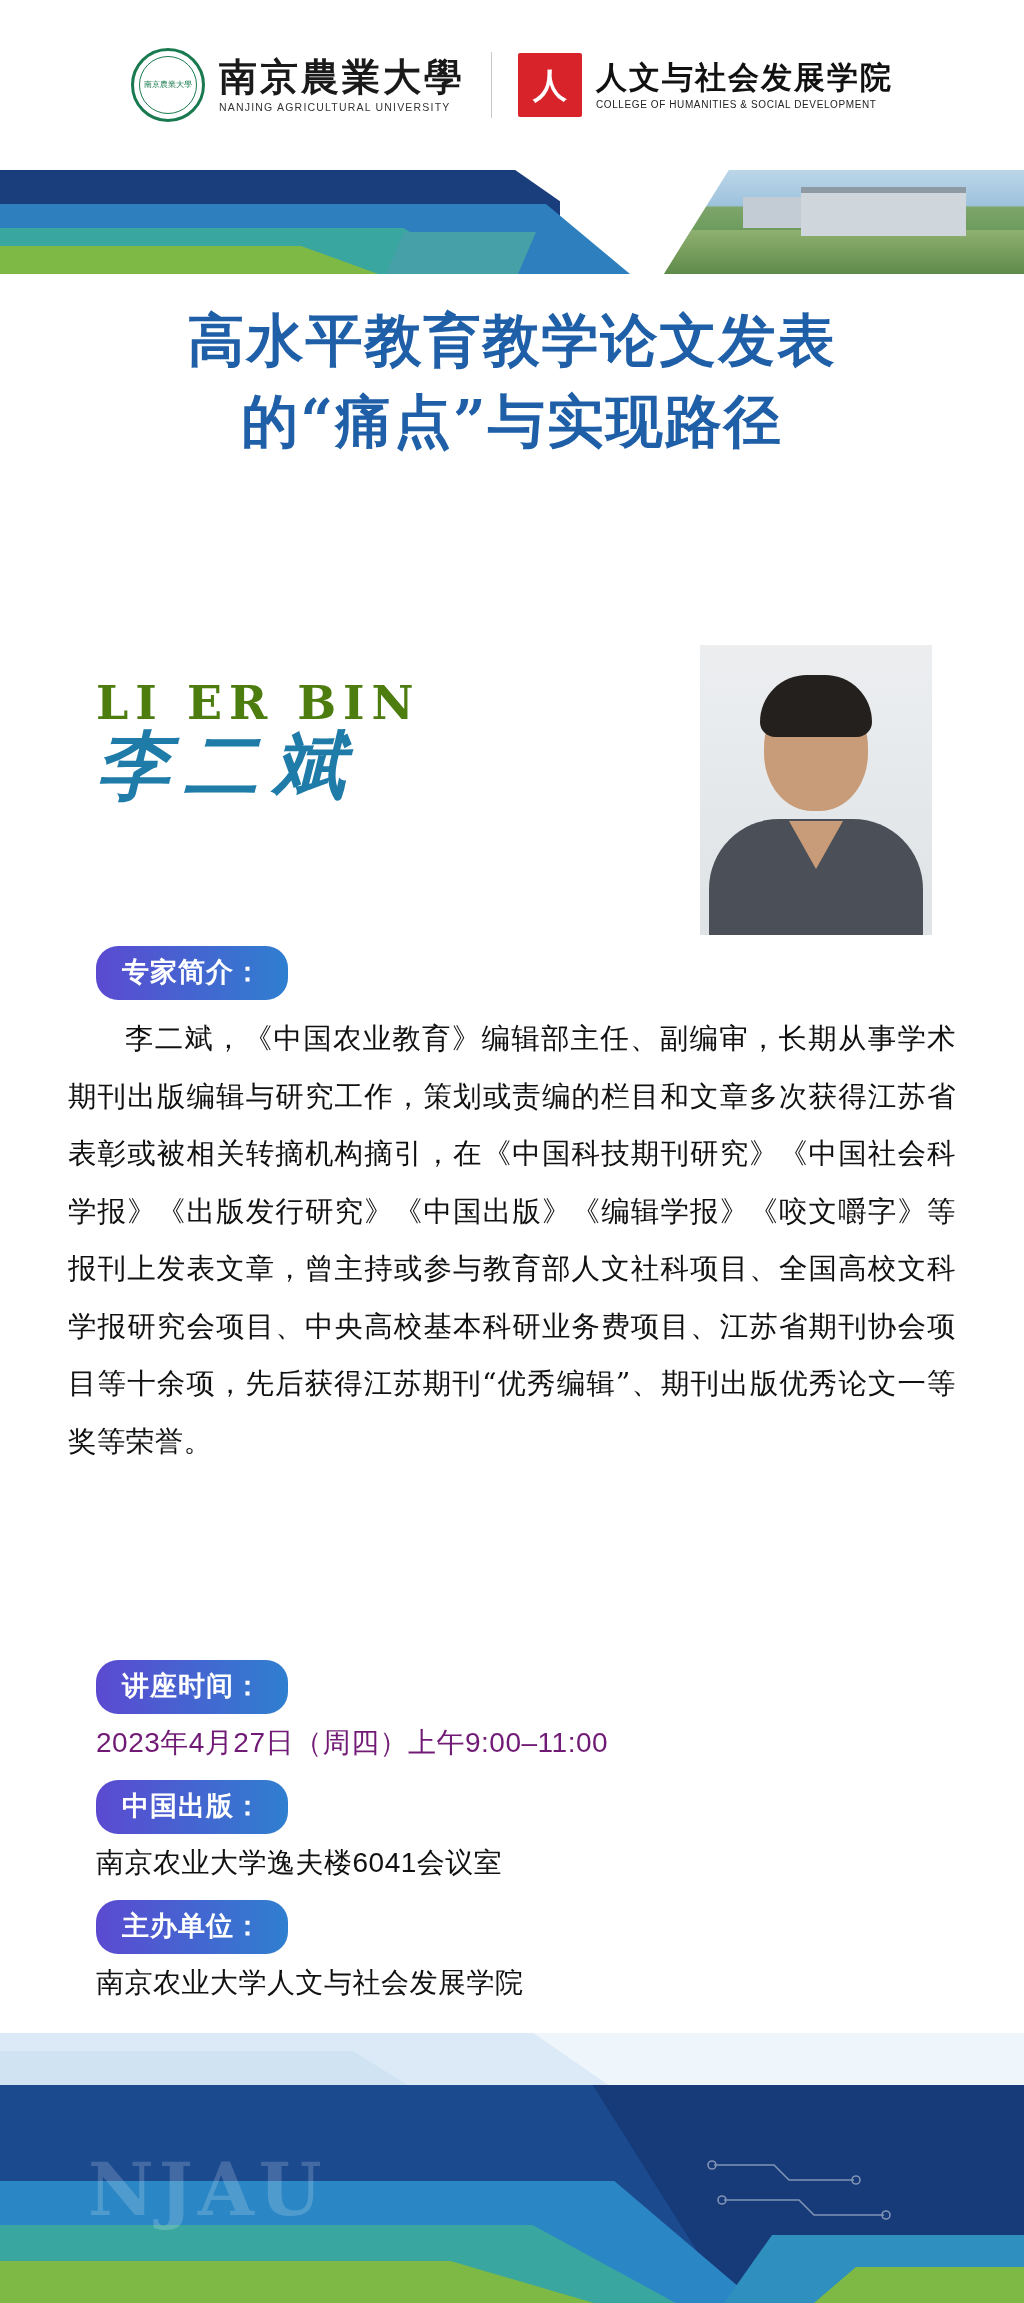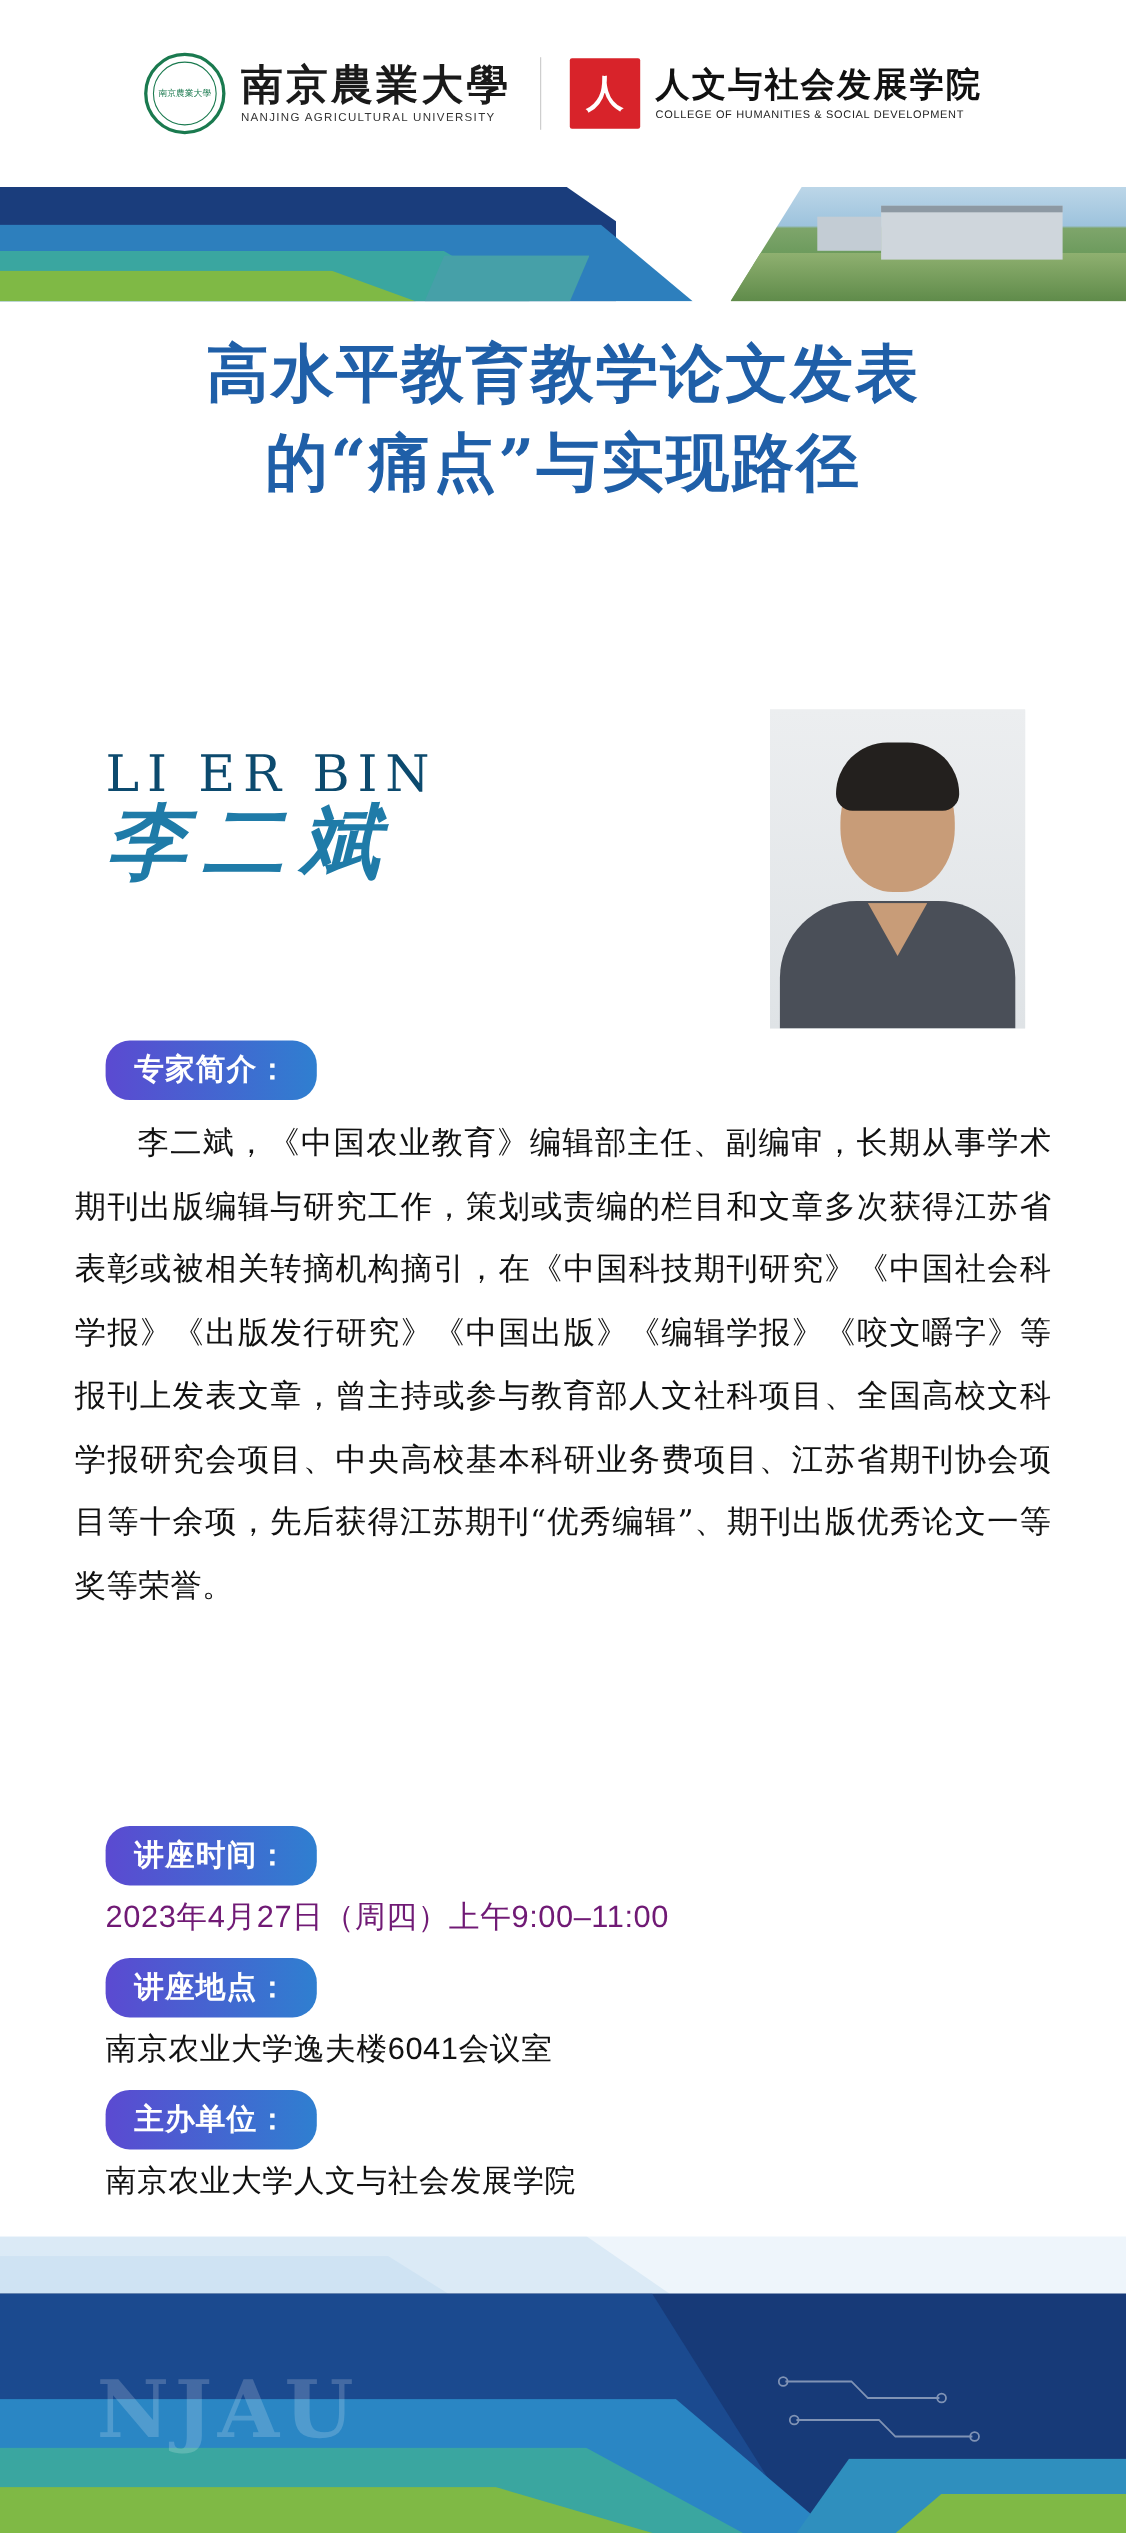--- a/index.html
+++ b/index.html
@@ -181,23 +181,23 @@
   
   .speaker-wrap{
     position:absolute;
     top:655px;left:0;width:1024px;height:300px;
   }
   .speaker-pinyin{
     position:absolute;
     left:96px;top:21px;
     font-family:"DejaVu Serif","Liberation Serif",serif;
     font-size:46px;
-    font-weight:normal;
+    font-weight:bold;
     letter-spacing:7px;
-    color:#0c4a6e;
+    color:#4d7c0f;
   }
   .speaker-name{
     position:absolute;
     left:96px;top:62px;
     font-family:"DejaVu Serif","Liberation Serif",serif;
     font-size:74px;
     font-weight:bold;
     letter-spacing:14px;
     color:#1f7ba8;
     font-style:italic;
@@ -409,21 +409,21 @@
     <span class="pill">专家简介：</span>
   </div>
   <div class="bio-text">李二斌，《中国农业教育》编辑部主任、副编审，长期从事学术期刊出版编辑与研究工作，策划或责编的栏目和文章多次获得江苏省表彰或被相关转摘机构摘引，在《中国科技期刊研究》《中国社会科学报》《出版发行研究》《中国出版》《编辑学报》《咬文嚼字》等报刊上发表文章，曾主持或参与教育部人文社科项目、全国高校文科学报研究会项目、中央高校基本科研业务费项目、江苏省期刊协会项目等十余项，先后获得江苏期刊“优秀编辑”、期刊出版优秀论文一等奖等荣誉。</div>
 
   <div class="time-label">
     <span class="pill">讲座时间：</span>
   </div>
   <div class="time-text">2023年4月27日（周四）上午9:00–11:00</div>
 
   <div class="place-label">
-    <span class="pill">讲座地点：</span>
+    <span class="pill">中国出版：</span>
   </div>
   <div class="place-text">南京农业大学逸夫楼6041会议室</div>
 
   <div class="host-label">
     <span class="pill">主办单位：</span>
   </div>
   <div class="host-text">南京农业大学人文与社会发展学院</div>
 
   <div class="footer">
     <div class="f-top">

